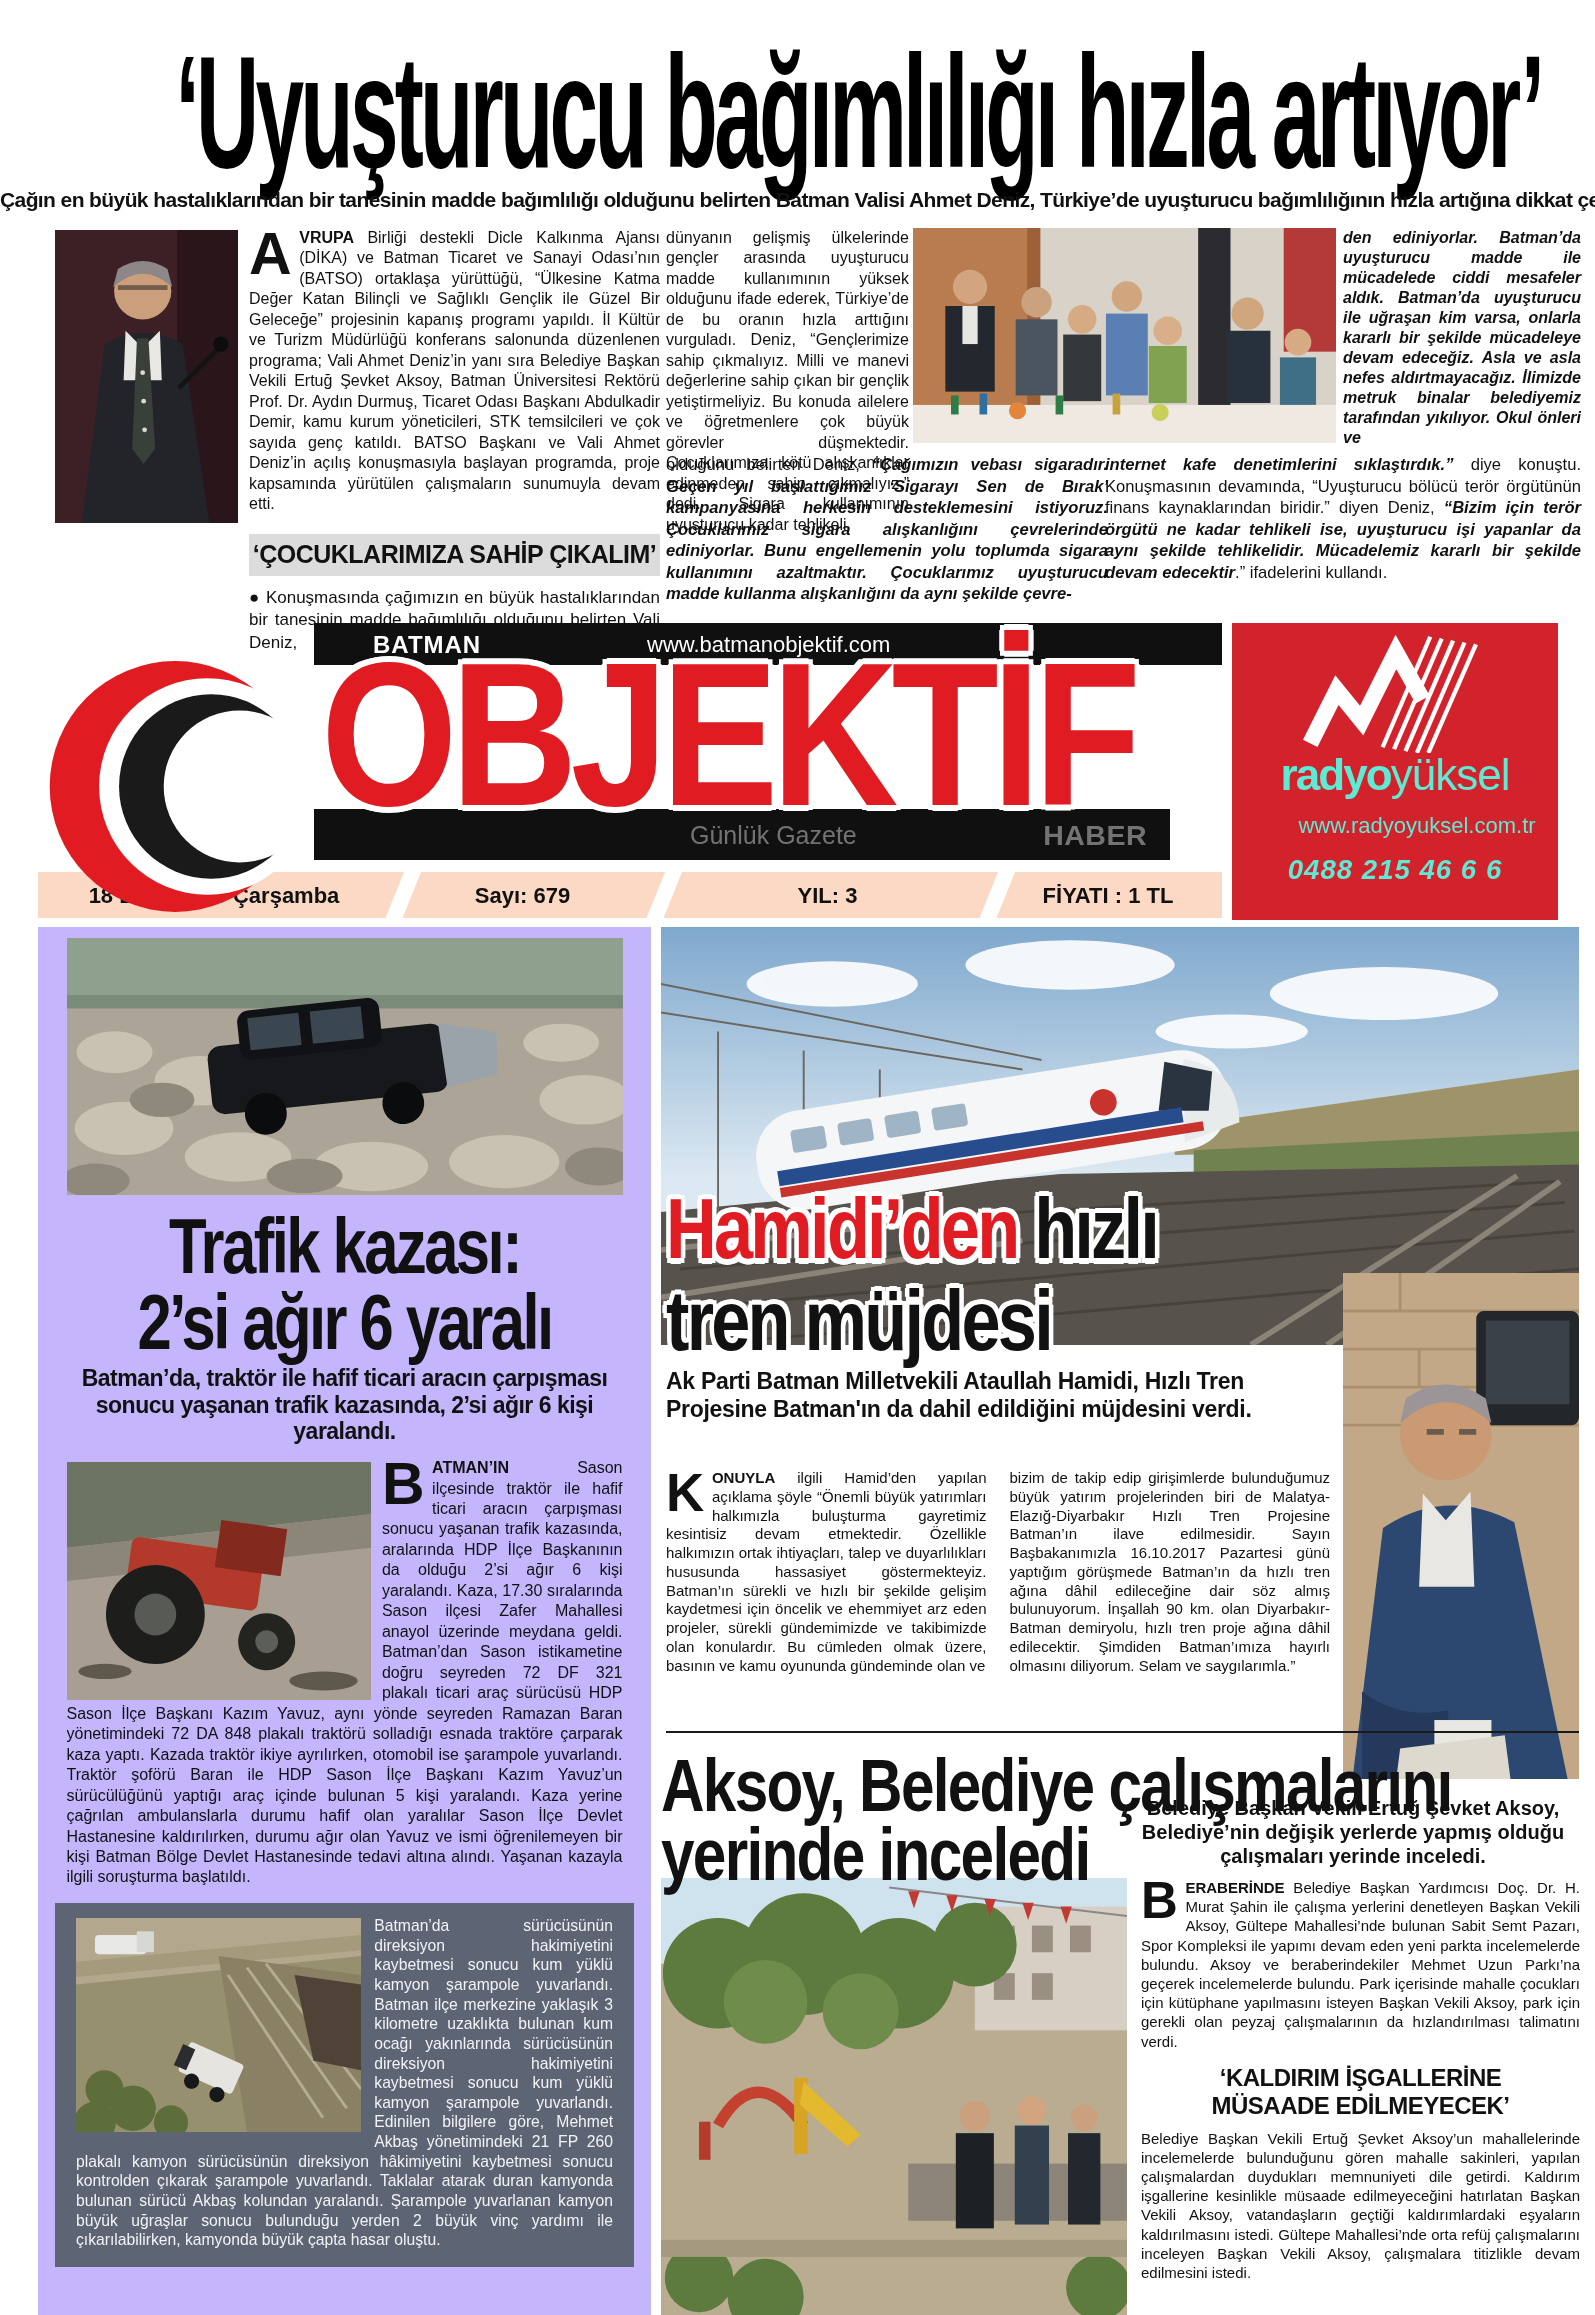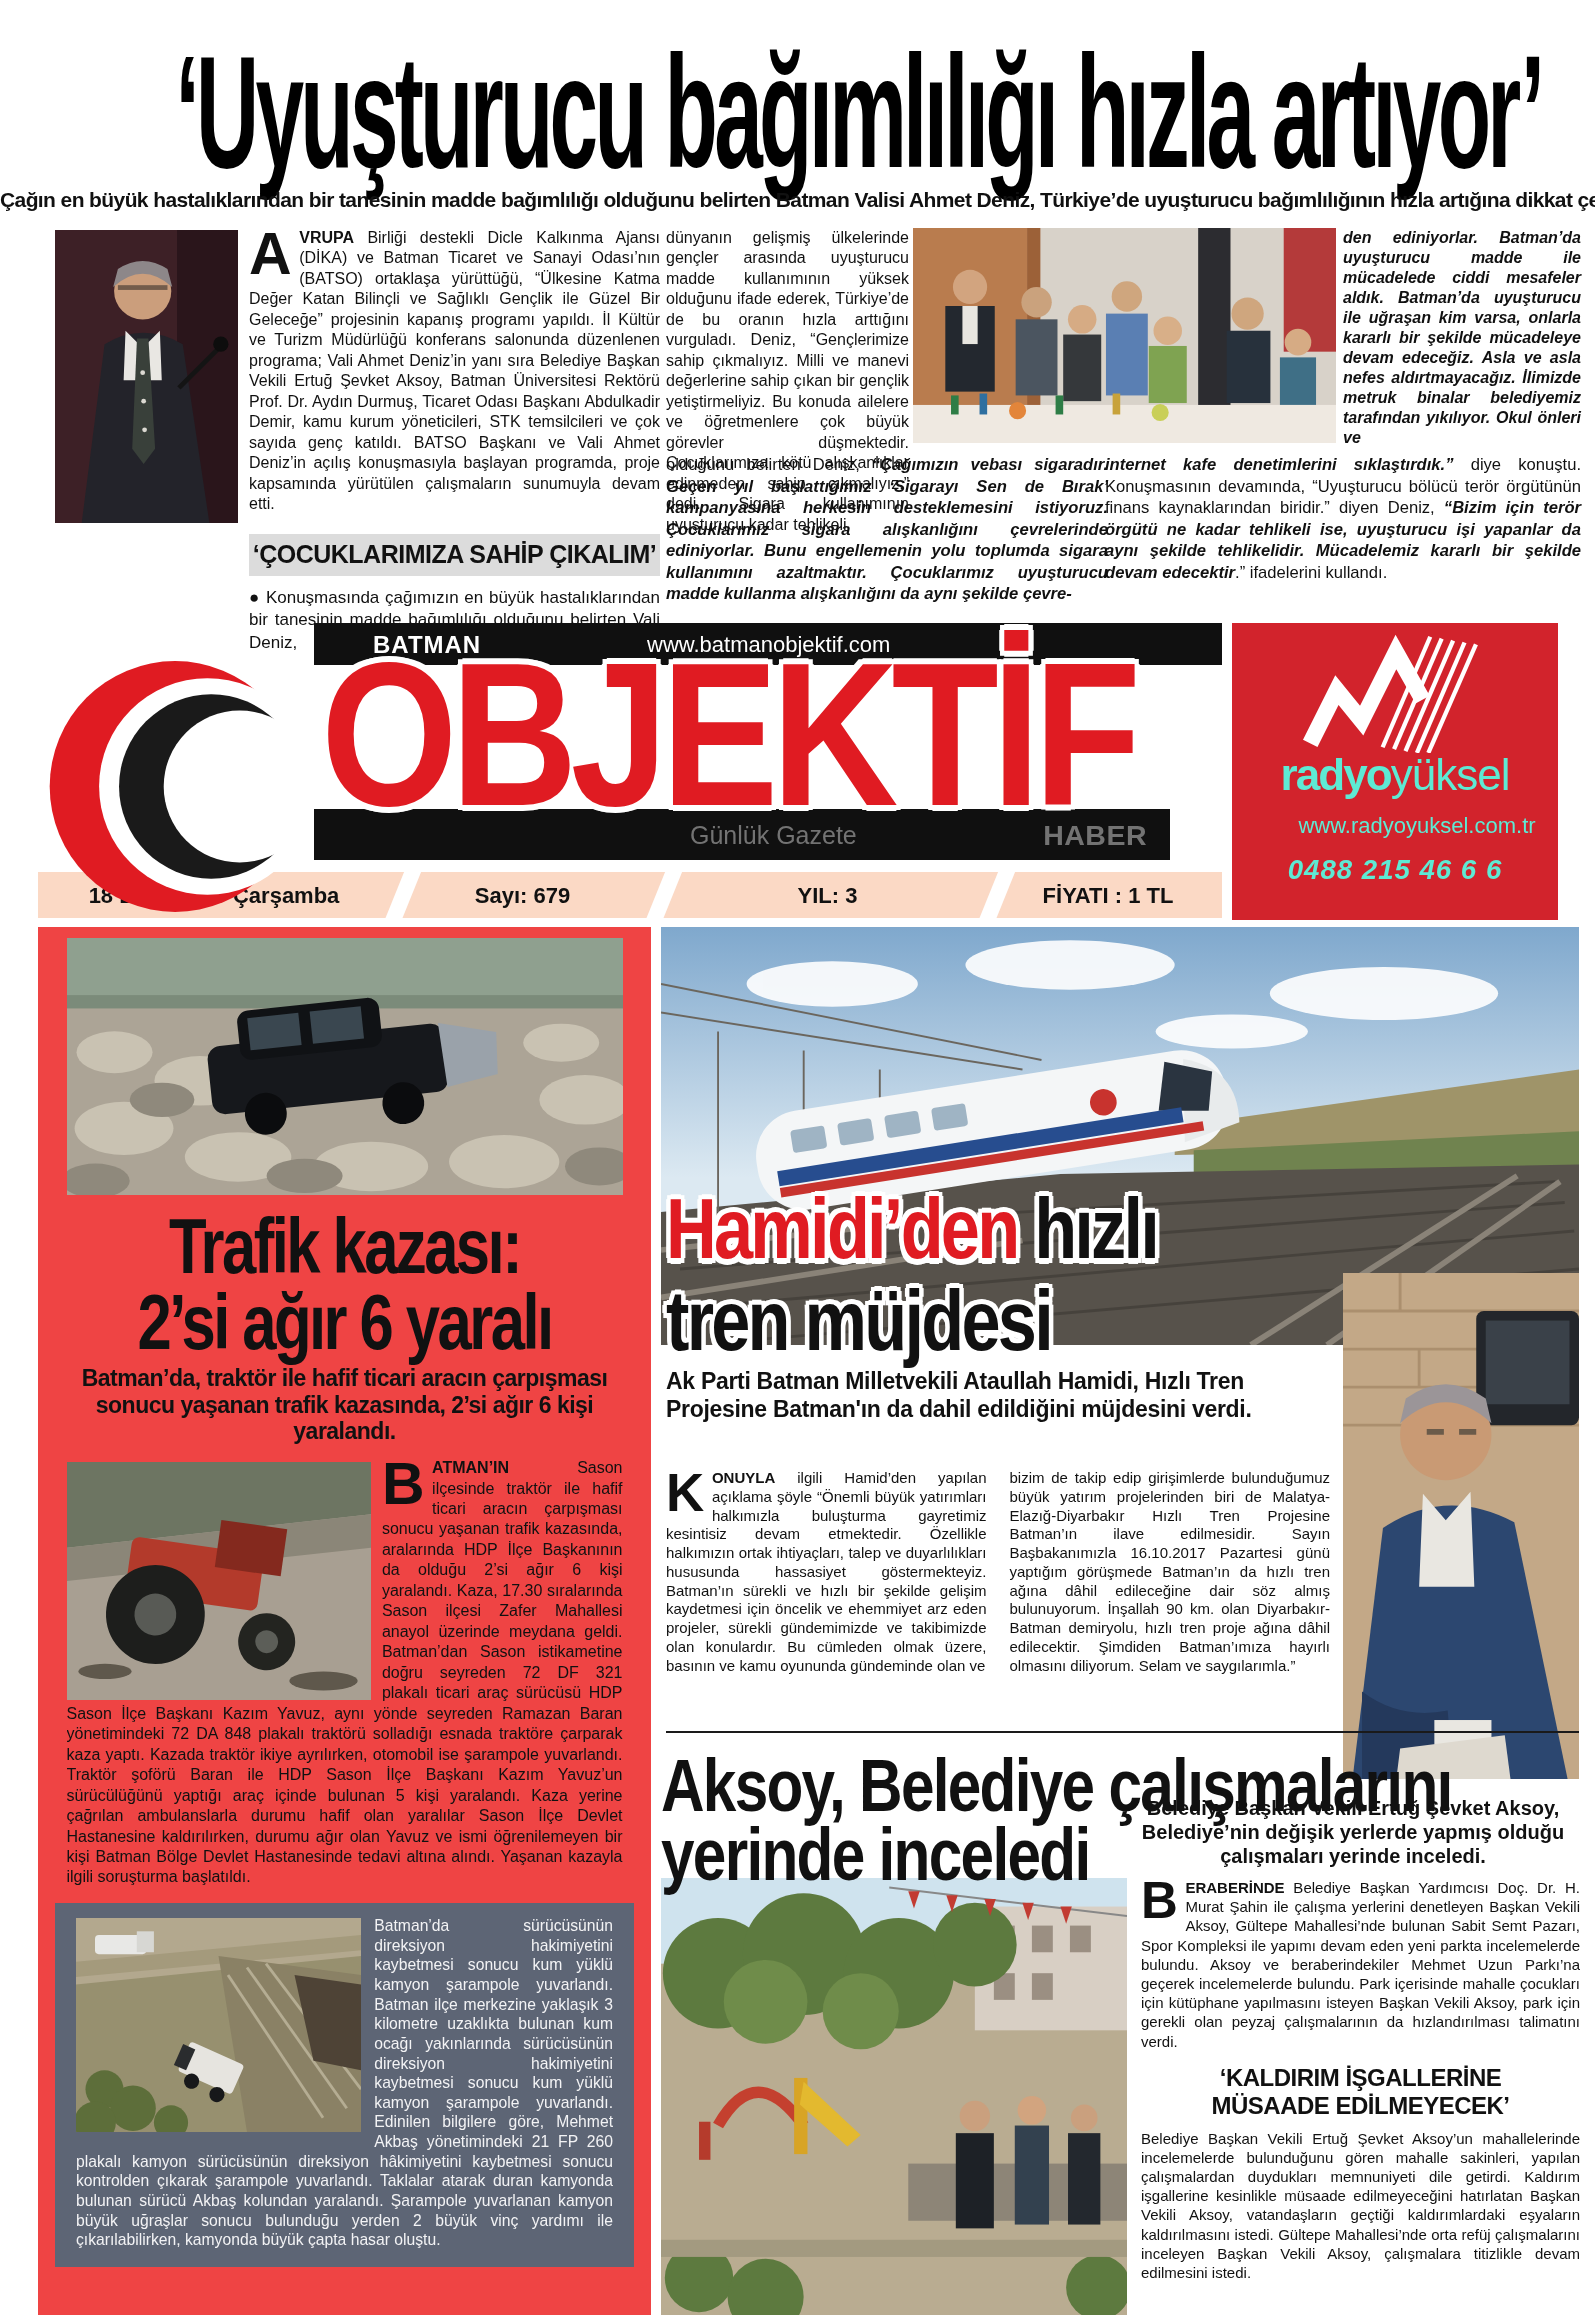--- a/index.html
+++ b/index.html
@@ -44,21 +44,21 @@
   .mh-strip{position:absolute;left:0;top:249px;width:1184px;height:46px;background:#fbd9c5;}
   .mh-strip .cell{position:absolute;top:10.5px;font-weight:bold;font-size:22px;text-align:center;}
   .mh-strip .divider{position:absolute;top:-2.9px;width:17px;height:51px;background:#fff;transform:skewX(-22deg);}
   .mh-ad{position:absolute;left:1194px;top:0;width:326px;height:297px;background:#d2232c;color:#5eead4;
     text-align:center;overflow:hidden;}
   .mh-ad .brand{font-size:44px;letter-spacing:-1px;margin-top:-5.7px;}
   .mh-ad .brand b{letter-spacing:-1.9px;}
   .mh-ad .site{font-size:22px;margin-top:13.3px;padding-left:44px;}
   .mh-ad .phone{font-size:27.6px;font-weight:bold;font-style:italic;margin-top:15px;letter-spacing:1px;}
   
-  .cream-panel{position:absolute;left:38px;top:927px;width:613px;height:1388px;background:#ef4444;overflow:hidden;}
+  .cream-panel{position:absolute;left:38px;top:927px;width:613px;height:1388px;background:#c4b5fd;overflow:hidden;}
   .crash-photo{margin:11.4px auto 0 auto;width:556px;height:257px;}
   .traffic-title{margin-top:13.3px;text-align:center;font-weight:bold;font-size:70px;line-height:0.97;
     letter-spacing:-2.9px;transform:scale(0.88,1.12);transform-origin:top center;}
   .traffic-standfirst{margin:21px auto 0 auto;width:571px;text-align:center;font-weight:bold;
     font-size:23px;line-height:1.15;letter-spacing:-0.5px;}
   .traffic-body{margin:13.3px auto 0 auto;width:556px;font-size:16px;line-height:1.28;text-align:justify;overflow:hidden;}
   .tractor-photo{float:left;width:304px;height:238px;margin:3.8px 11.4px 3.8px 0;}
   .gray-panel{margin:15px 17px 0 17px;background:#5d6575;color:#f3f3f5;padding:13.3px 21px 17px 21px;overflow:hidden;}
   .gray-title{font-weight:bold;font-size:43px;line-height:1.04;letter-spacing:-1px;color:#fff;margin-bottom:11.4px;}
   .gray-body{font-size:15.7px;line-height:1.25;text-align:justify;overflow:hidden;}

